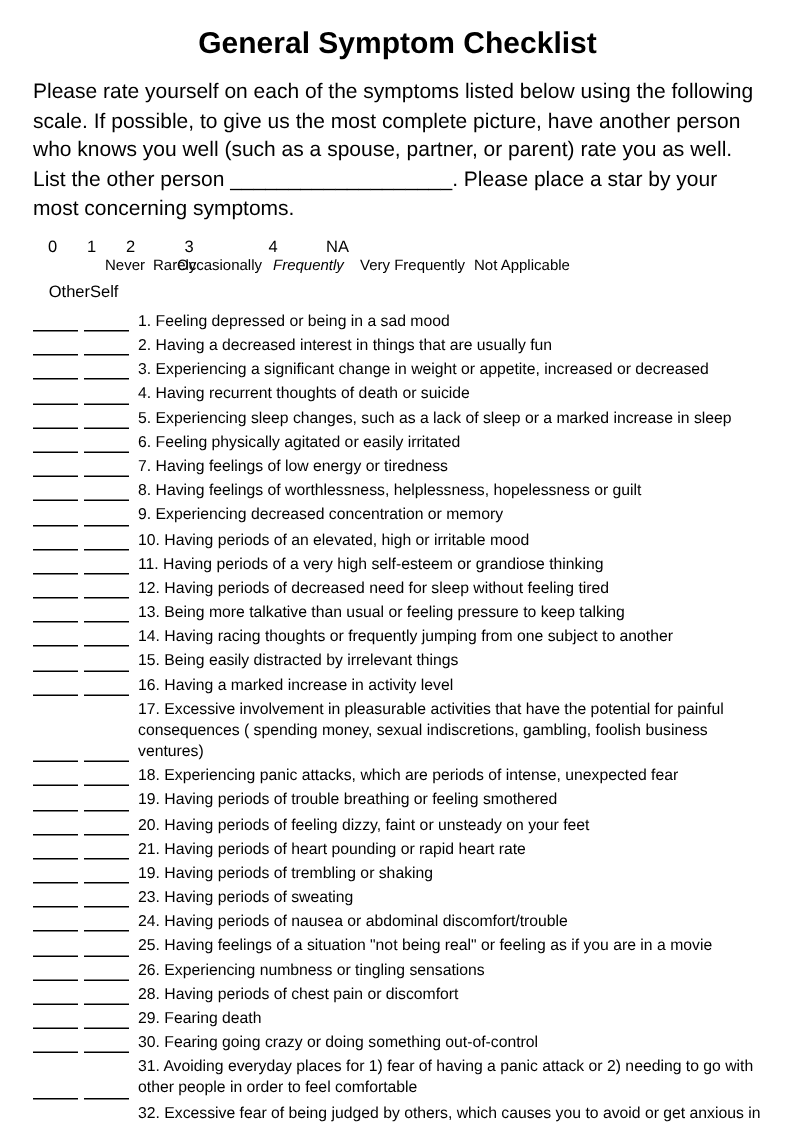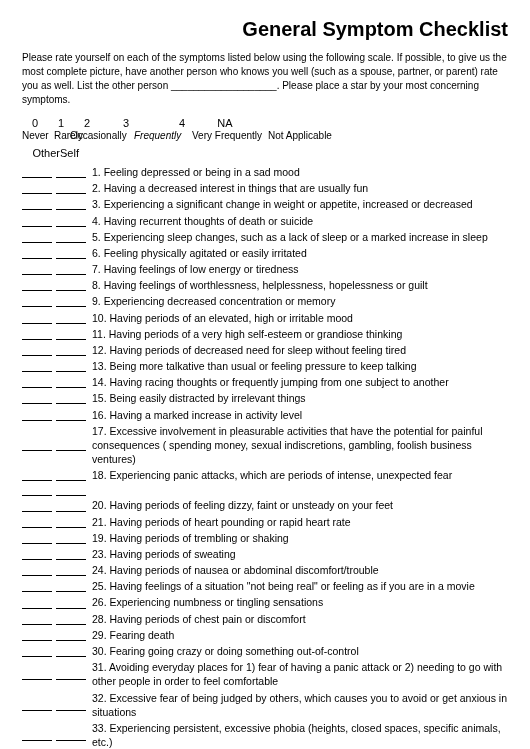--- a/index.html
+++ b/index.html
@@ -6,43 +6,43 @@
     body {
       font-family: Arial, sans-serif;
       font-size: 11px;
       background: #fff;
       color: #000;
       width: 530px;
       min-height: 749px;
       padding: 18px 22px 18px 22px;
     }
     h1 {
-      text-align: right;
+      text-align: center;
       font-size: 20px;
       font-weight: bold;
       margin-bottom: 10px;
     }
     .intro {
-      font-size: 10px;
+      font-size: 14px;
       line-height: 1.4;
       margin-bottom: 10px;
     }
 
     .header-cols {
       display: flex;
       align-items: center;
       margin-bottom: 6px;
       font-size: 11px;
     }
     .col-other { width: 38px; text-align: right; }
     .col-self { width: 38px; }
 
     .item-row {
       display: flex;
-      align-items: center;
+      align-items: flex-end;
       margin-bottom: 2px;
       line-height: 1.35;
     }
     .blank {
       width: 30px;
       min-width: 30px;
       border-bottom: 1px solid #000;
       margin-right: 4px;
       height: 12px;
       display: inline-block;
@@ -69,20 +69,21 @@
     }
     .scale-row-nums span {
       width: 26px;
       text-align: center;
       font-size: 11px;
     }
     .scale-row-labels {
       display: flex;
       align-items: center;
       gap: 0;
+      margin-left: 48px;
     }
     .srl { font-size: 10px; }
     .srl-never { width: 32px; }
     .srl-rarely { width: 16px; }
     .srl-occ { width: 64px; }
     .srl-freq { width: 58px; font-style: italic; }
     .srl-vfreq { width: 76px; }
     .srl-natext { }
   </style>
 </head>
@@ -203,20 +204,21 @@
       <span class="item-text">17. Excessive involvement in pleasurable activities that have the potential for painful consequences ( spending money, sexual indiscretions, gambling, foolish  business ventures)</span>
     </div>
     <div class="item-row">
       <span class="blank"></span>
       <span class="blank2"></span>
       <span class="item-text">18. Experiencing panic attacks, which are periods of intense, unexpected fear</span>
     </div>
     <div class="item-row">
       <span class="blank"></span>
       <span class="blank2"></span>
+      <span class="item-text">19. Having periods of trouble breathing or feeling smothered</span>
     </div>
     <div class="item-row">
       <span class="blank"></span>
       <span class="blank2"></span>
       <span class="item-text">20. Having periods of feeling dizzy, faint or unsteady on your feet</span>
     </div>
     <div class="item-row">
       <span class="blank"></span>
       <span class="blank2"></span>
       <span class="item-text">21. Having periods of heart pounding or rapid heart rate</span>

